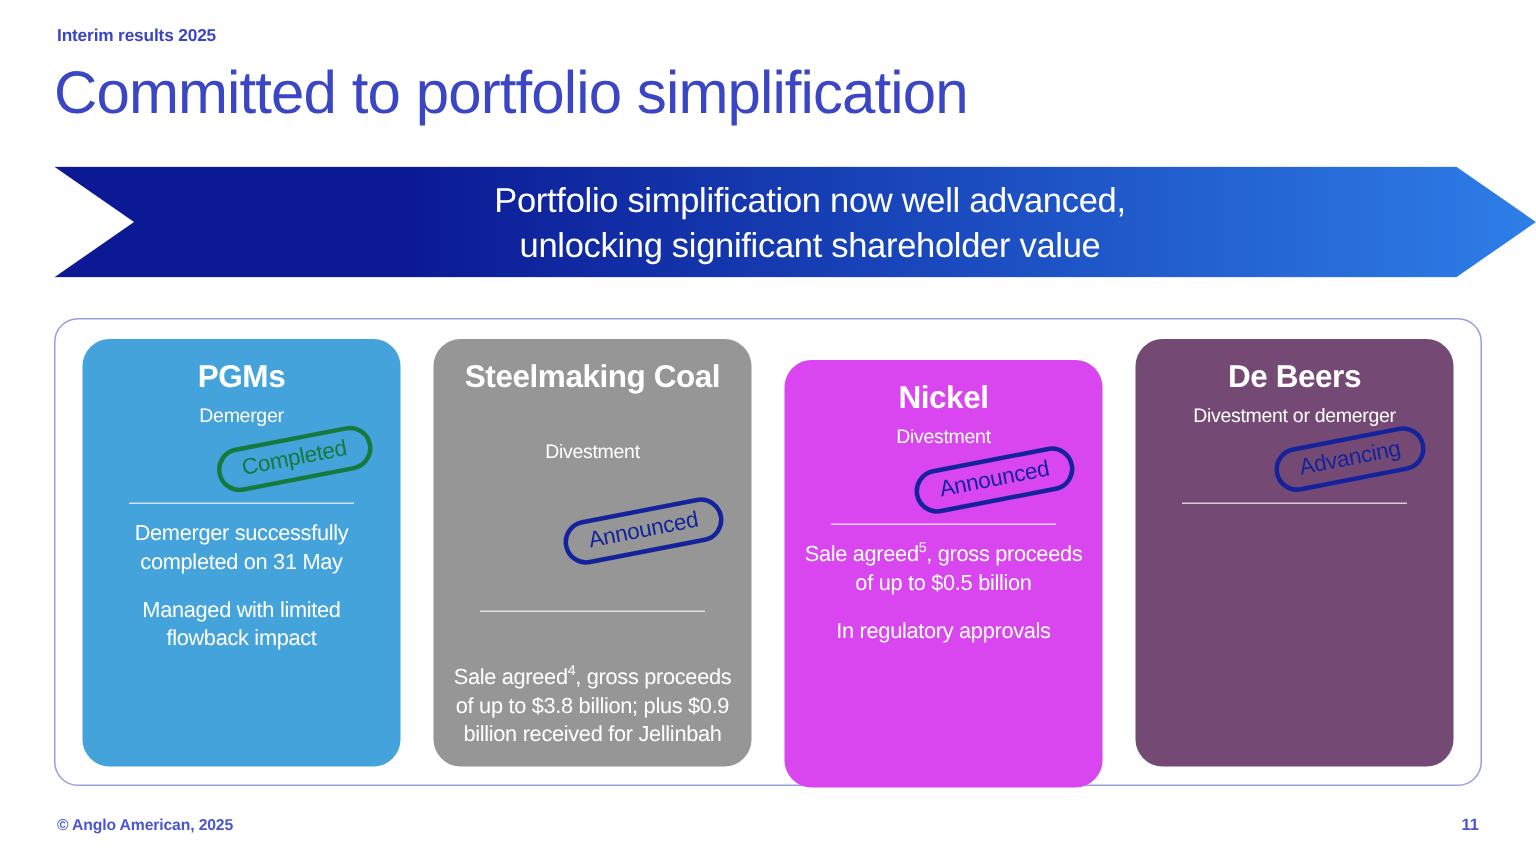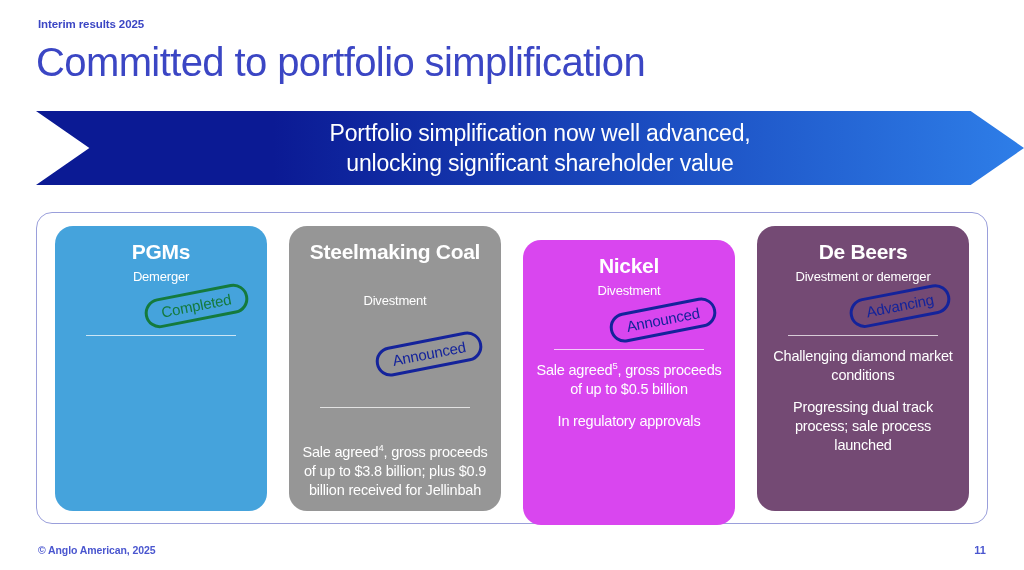--- a/index.html
+++ b/index.html
@@ -188,20 +188,24 @@
 
 <div class="cards-frame">
 
   <div class="card" style="background: rgb(69, 163, 220);">
     <div class="card-title">PGMs</div>
     <div class="card-subtitle">Demerger</div>
     <div class="stamp-zone">
       <div class="stamp" style="border-color: rgb(20, 122, 61); color: rgb(20, 122, 61);">Completed</div>
     </div>
     <div class="divider"></div>
+    <div class="card-body">
+      <p>Demerger successfully completed on 31 May</p>
+      <p>Managed with limited flowback impact</p>
+    </div>
   </div>
 
   <div class="card" style="background: rgb(150, 150, 150); justify-content: space-between;">
     <div class="card-title">Steelmaking Coal</div>
     <div class="card-subtitle">Divestment</div>
     <div class="stamp-zone">
       <div class="stamp" style="border-color: rgb(20, 35, 155); color: rgb(20, 35, 155);">Announced</div>
     </div>
     <div class="divider"></div>
     <div class="card-body">
@@ -222,22 +226,18 @@
     </div>
   </div>
 
   <div class="card" style="background: rgb(116, 74, 116);">
     <div class="card-title">De Beers</div>
     <div class="card-subtitle">Divestment or demerger</div>
     <div class="stamp-zone">
       <div class="stamp" style="border-color: rgb(20, 35, 155); color: rgb(20, 35, 155);">Advancing</div>
     </div>
     <div class="divider"></div>
-    <div class="card-body">
-      <p>Challenging diamond market conditions</p>
-      <p>Progressing dual track process; sale process launched</p>
-    </div>
   </div>
 
 </div>
 
 <div class="footer-left">© Anglo American, 2025</div>
 <div class="footer-right">11</div>
 
 </body></html>

